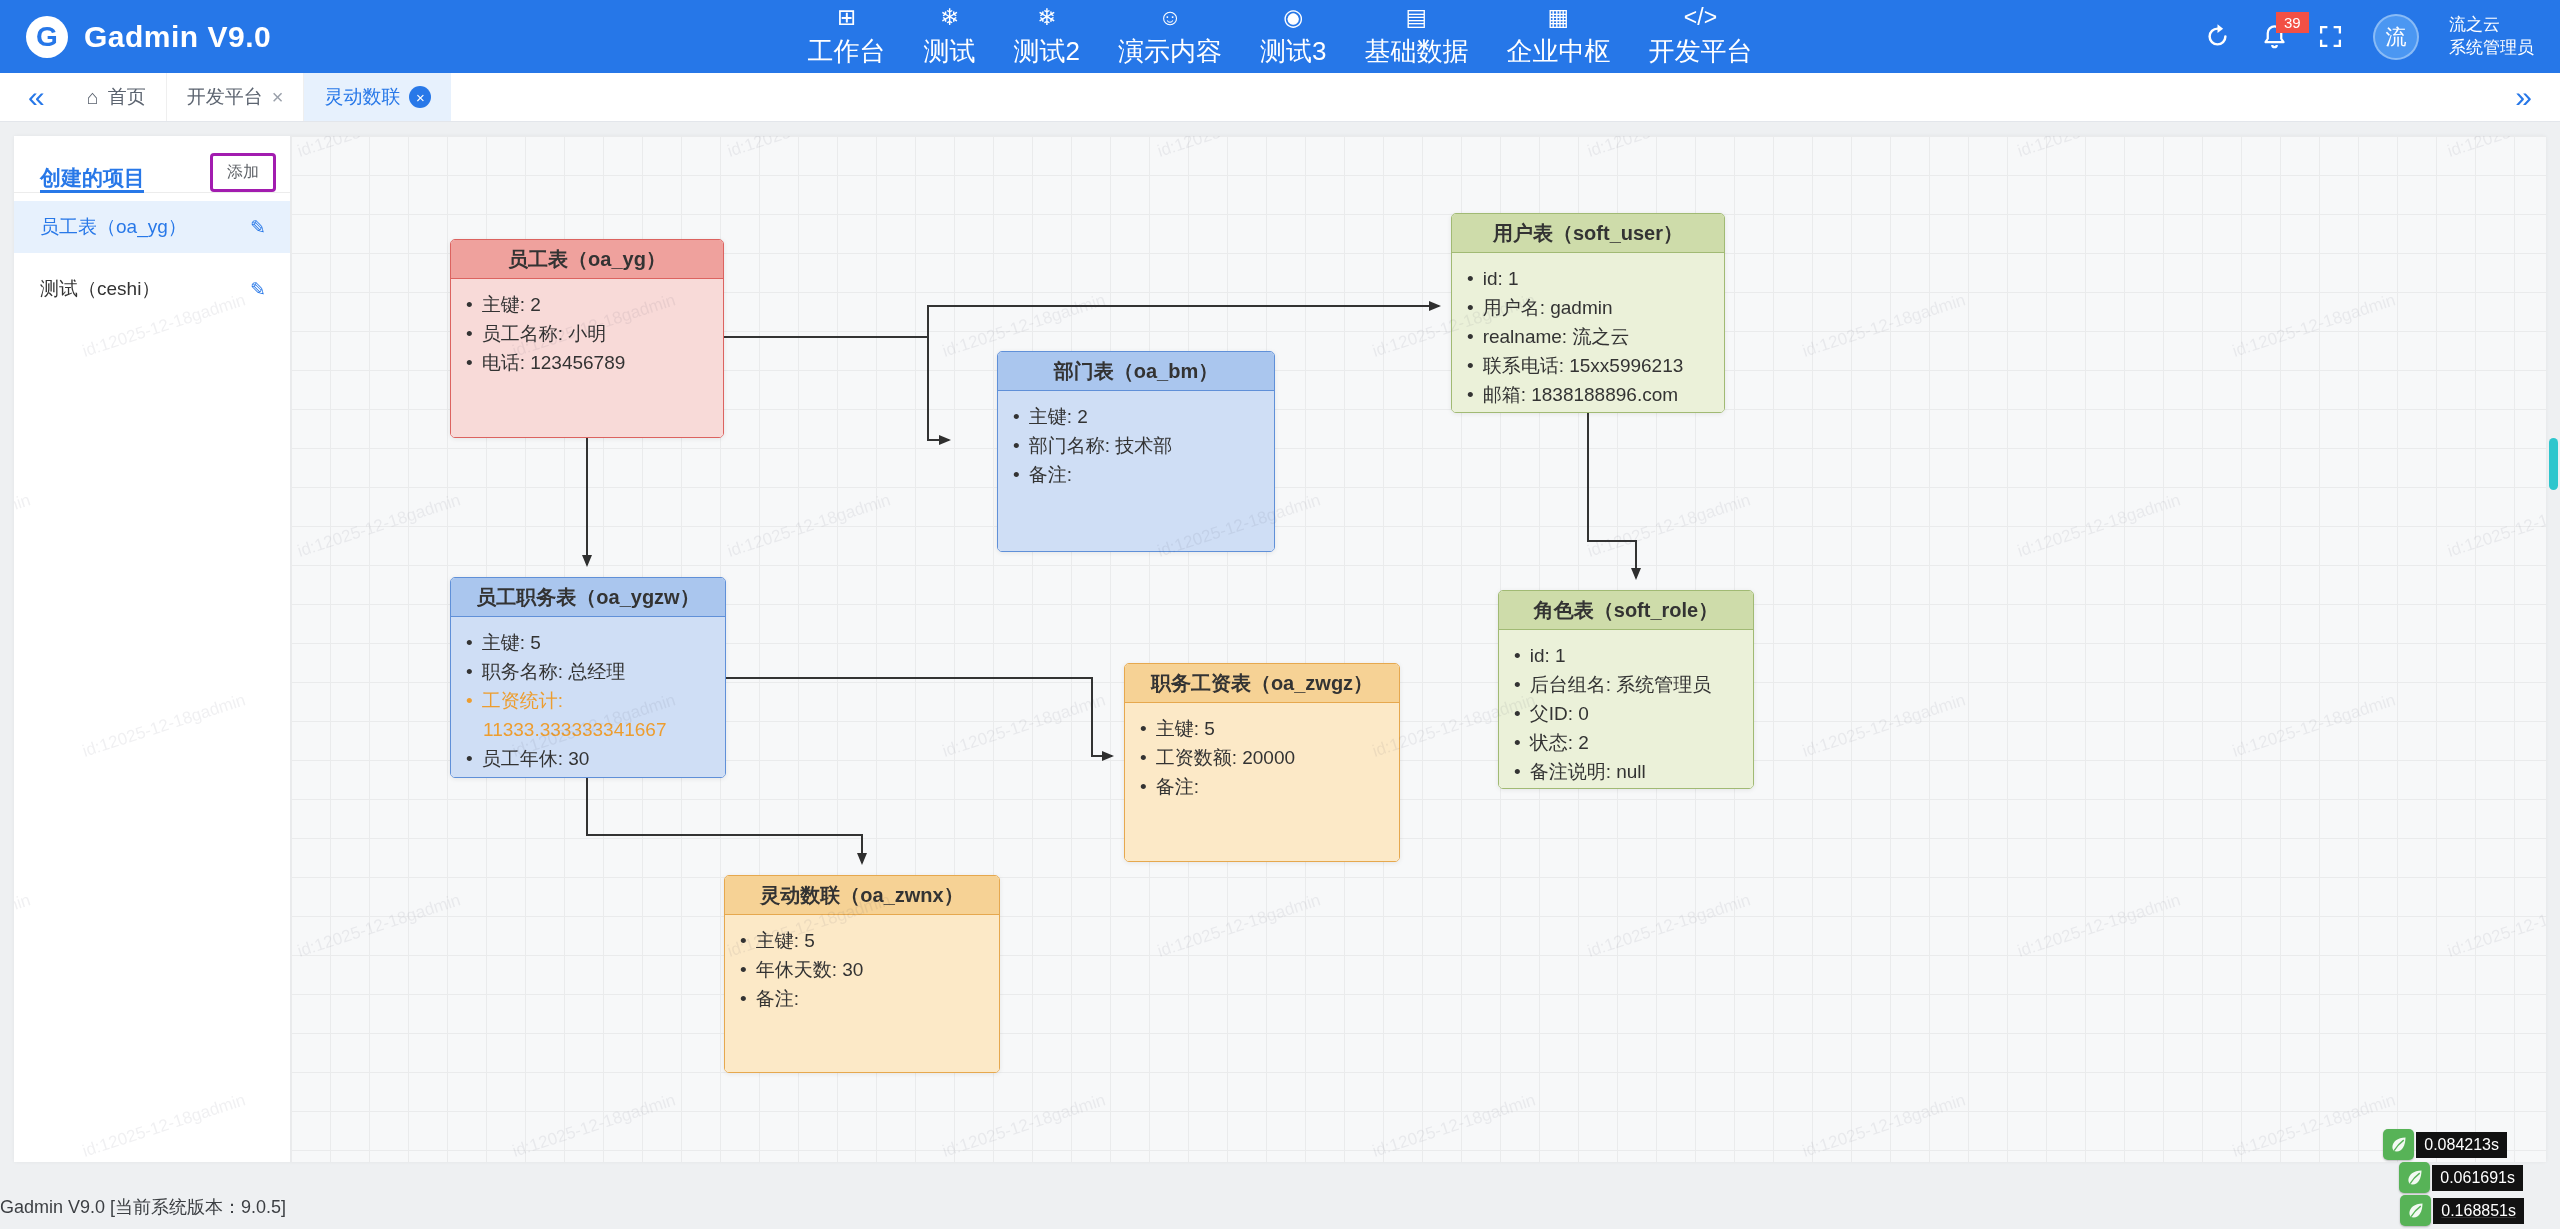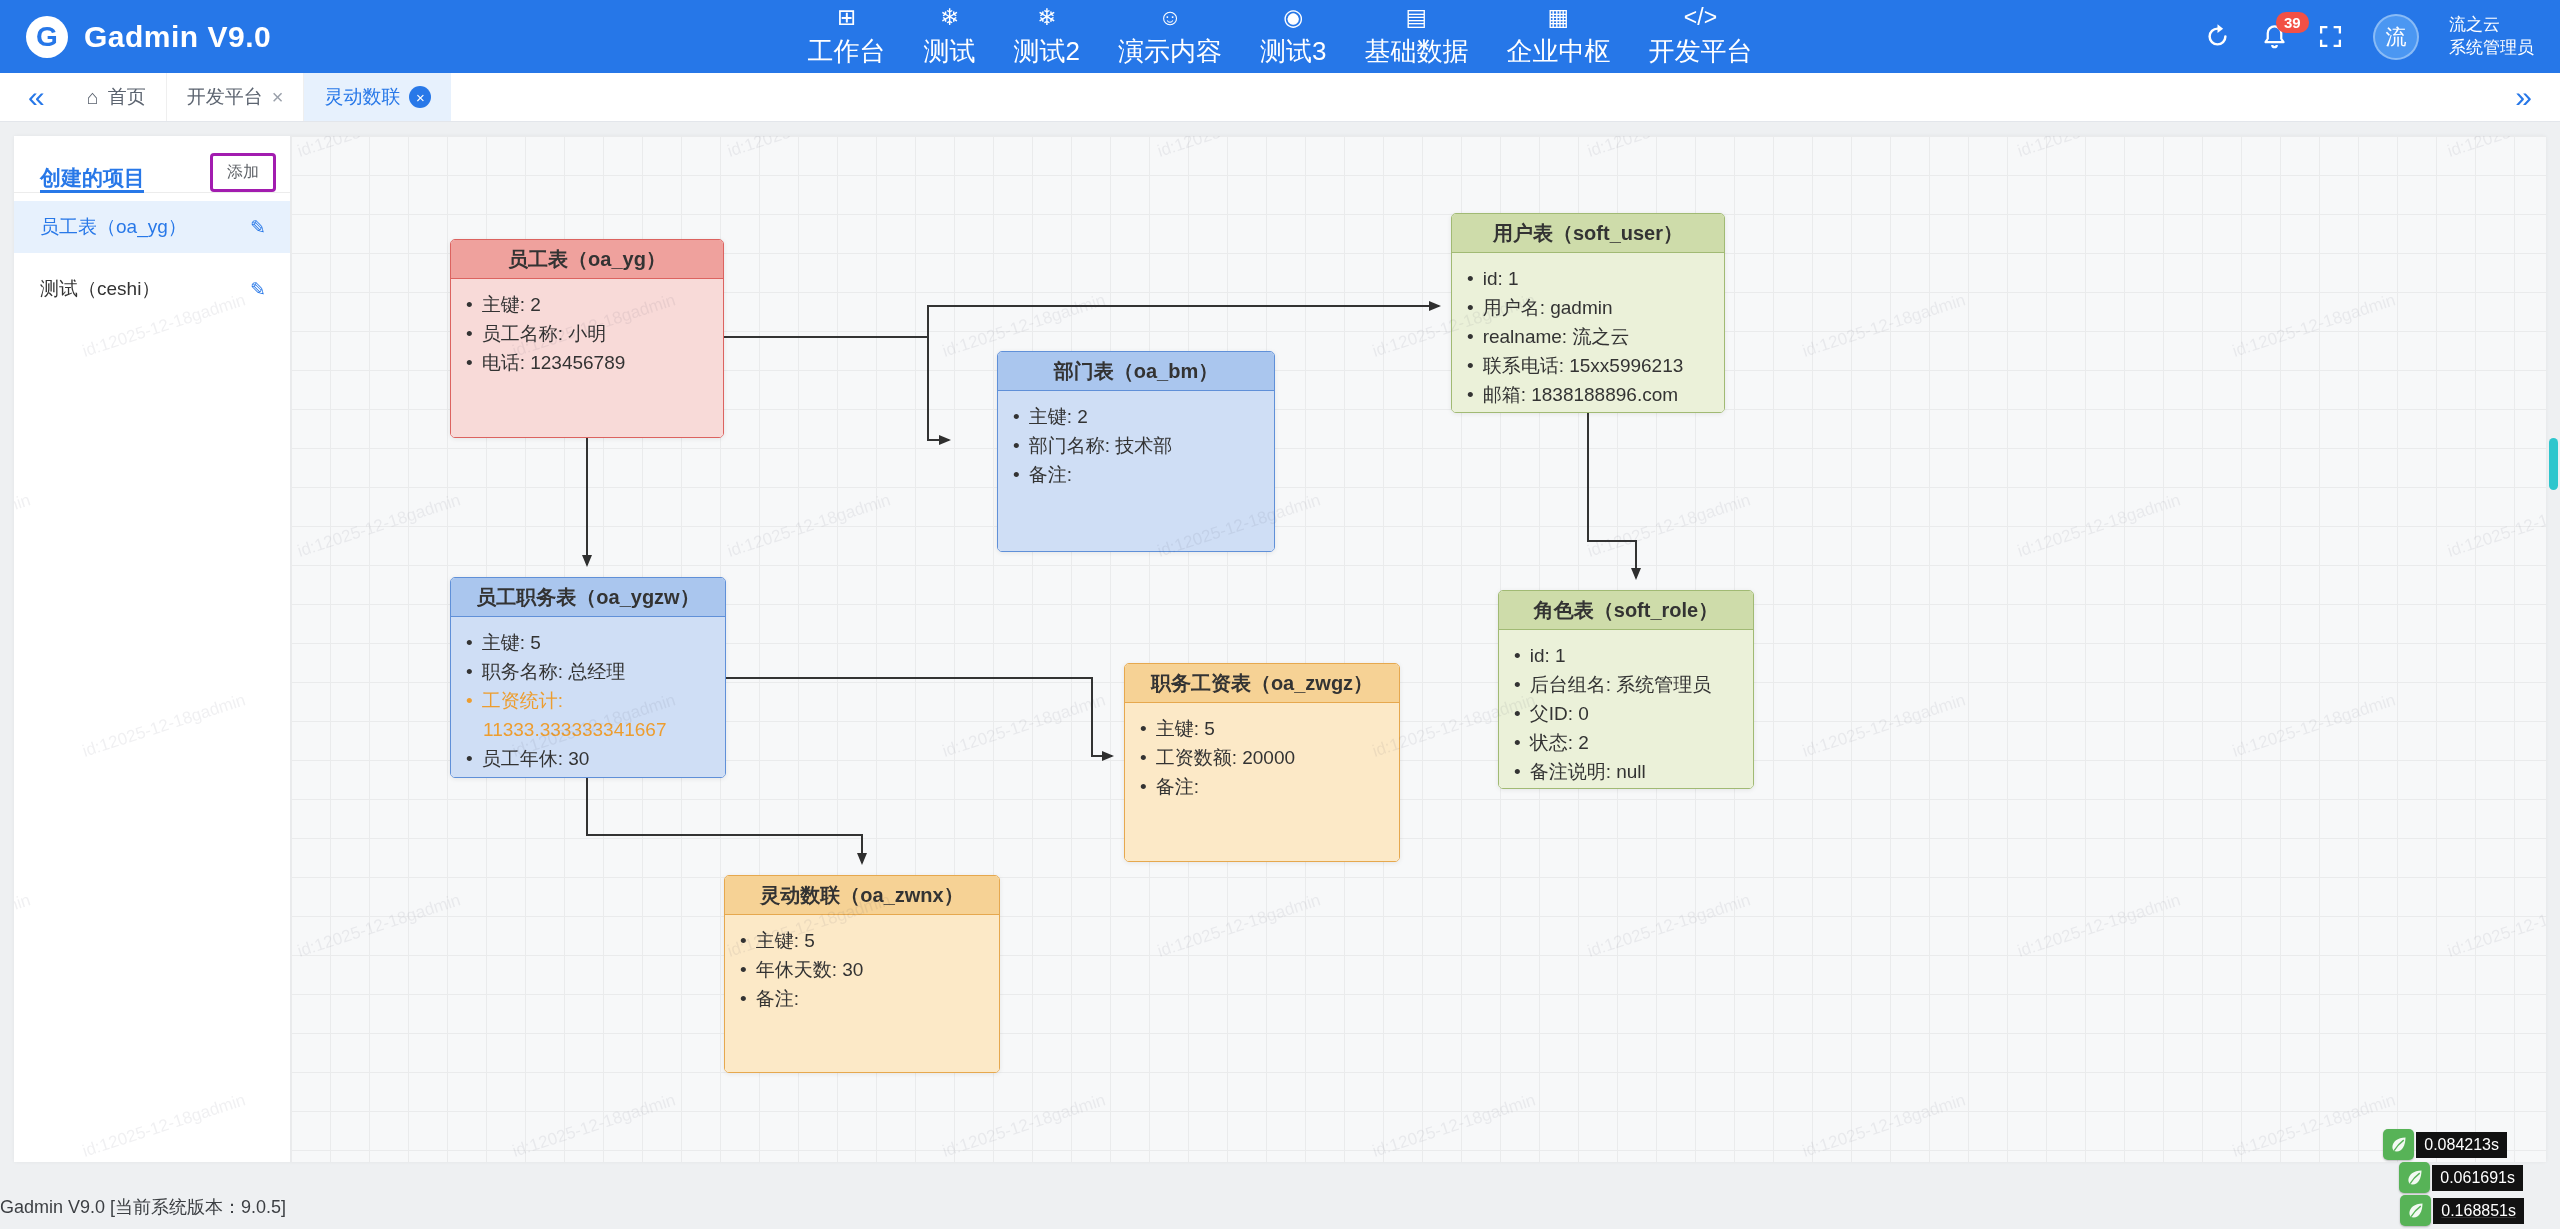--- a/index.html
+++ b/index.html
@@ -10,21 +10,21 @@
   .navbar{position:absolute;top:0;left:0;right:0;height:73px;background:#2677e8;display:flex;align-items:center;padding:0 26px;color:#fff;z-index:10}
   .brand{display:flex;align-items:center;gap:16px;min-width:330px}
   .logo{width:42px;height:42px;border-radius:50%;background:#fff;color:#2677e8;font-weight:bold;font-size:28px;display:flex;align-items:center;justify-content:center}
   .app-title{font-size:30px;font-weight:bold;letter-spacing:.5px}
   .nav-menu{display:flex;gap:8px;margin:0 auto}
   .nav-item{display:flex;flex-direction:column;align-items:center;justify-content:center;padding:4px 15px;cursor:pointer;border-radius:4px}
   .nav-item .ni-icon{font-size:23px;line-height:27px;height:27px}
   .nav-item .ni-label{font-size:26px;margin-top:3px;white-space:nowrap}
   .nav-right{display:flex;align-items:center;gap:30px}
   .icon-btn{position:relative;display:flex;align-items:center;cursor:pointer}
-  .badge{position:absolute;top:-11px;left:15px;background:#f25045;color:#fff;font-size:15px;line-height:1;padding:3px 8px;border-radius:10px;font-weight:bold}
+  .badge{position:absolute;top:-11px;left:15px;background:#f25045;color:#fff;font-size:15px;line-height:1;padding:3px 8px;border-radius:0;font-weight:normal}
   .avatar{width:46px;height:46px;border-radius:50%;background:#4b97f2;display:flex;align-items:center;justify-content:center;font-size:21px;border:2px solid rgba(255,255,255,.35);cursor:pointer}
   .user-info{font-size:17px;line-height:1.35;white-space:nowrap}
 
   
   .tabbar{position:absolute;top:73px;left:0;right:0;height:49px;background:#fff;border-bottom:1px solid #e3e6eb;display:flex;align-items:center;padding:0 22px;z-index:9}
   .chev{font-size:30px;color:#2878e8;cursor:pointer;padding:0 6px;line-height:1;user-select:none}
   .chev.right{margin-left:auto}
   .tabs{display:flex;align-items:stretch;height:100%;margin-left:16px}
   .tab{display:flex;align-items:center;gap:9px;padding:0 20px;font-size:19px;color:#5c6470;cursor:pointer;position:relative}
   .tab + .tab{border-left:1px solid #efefef}

